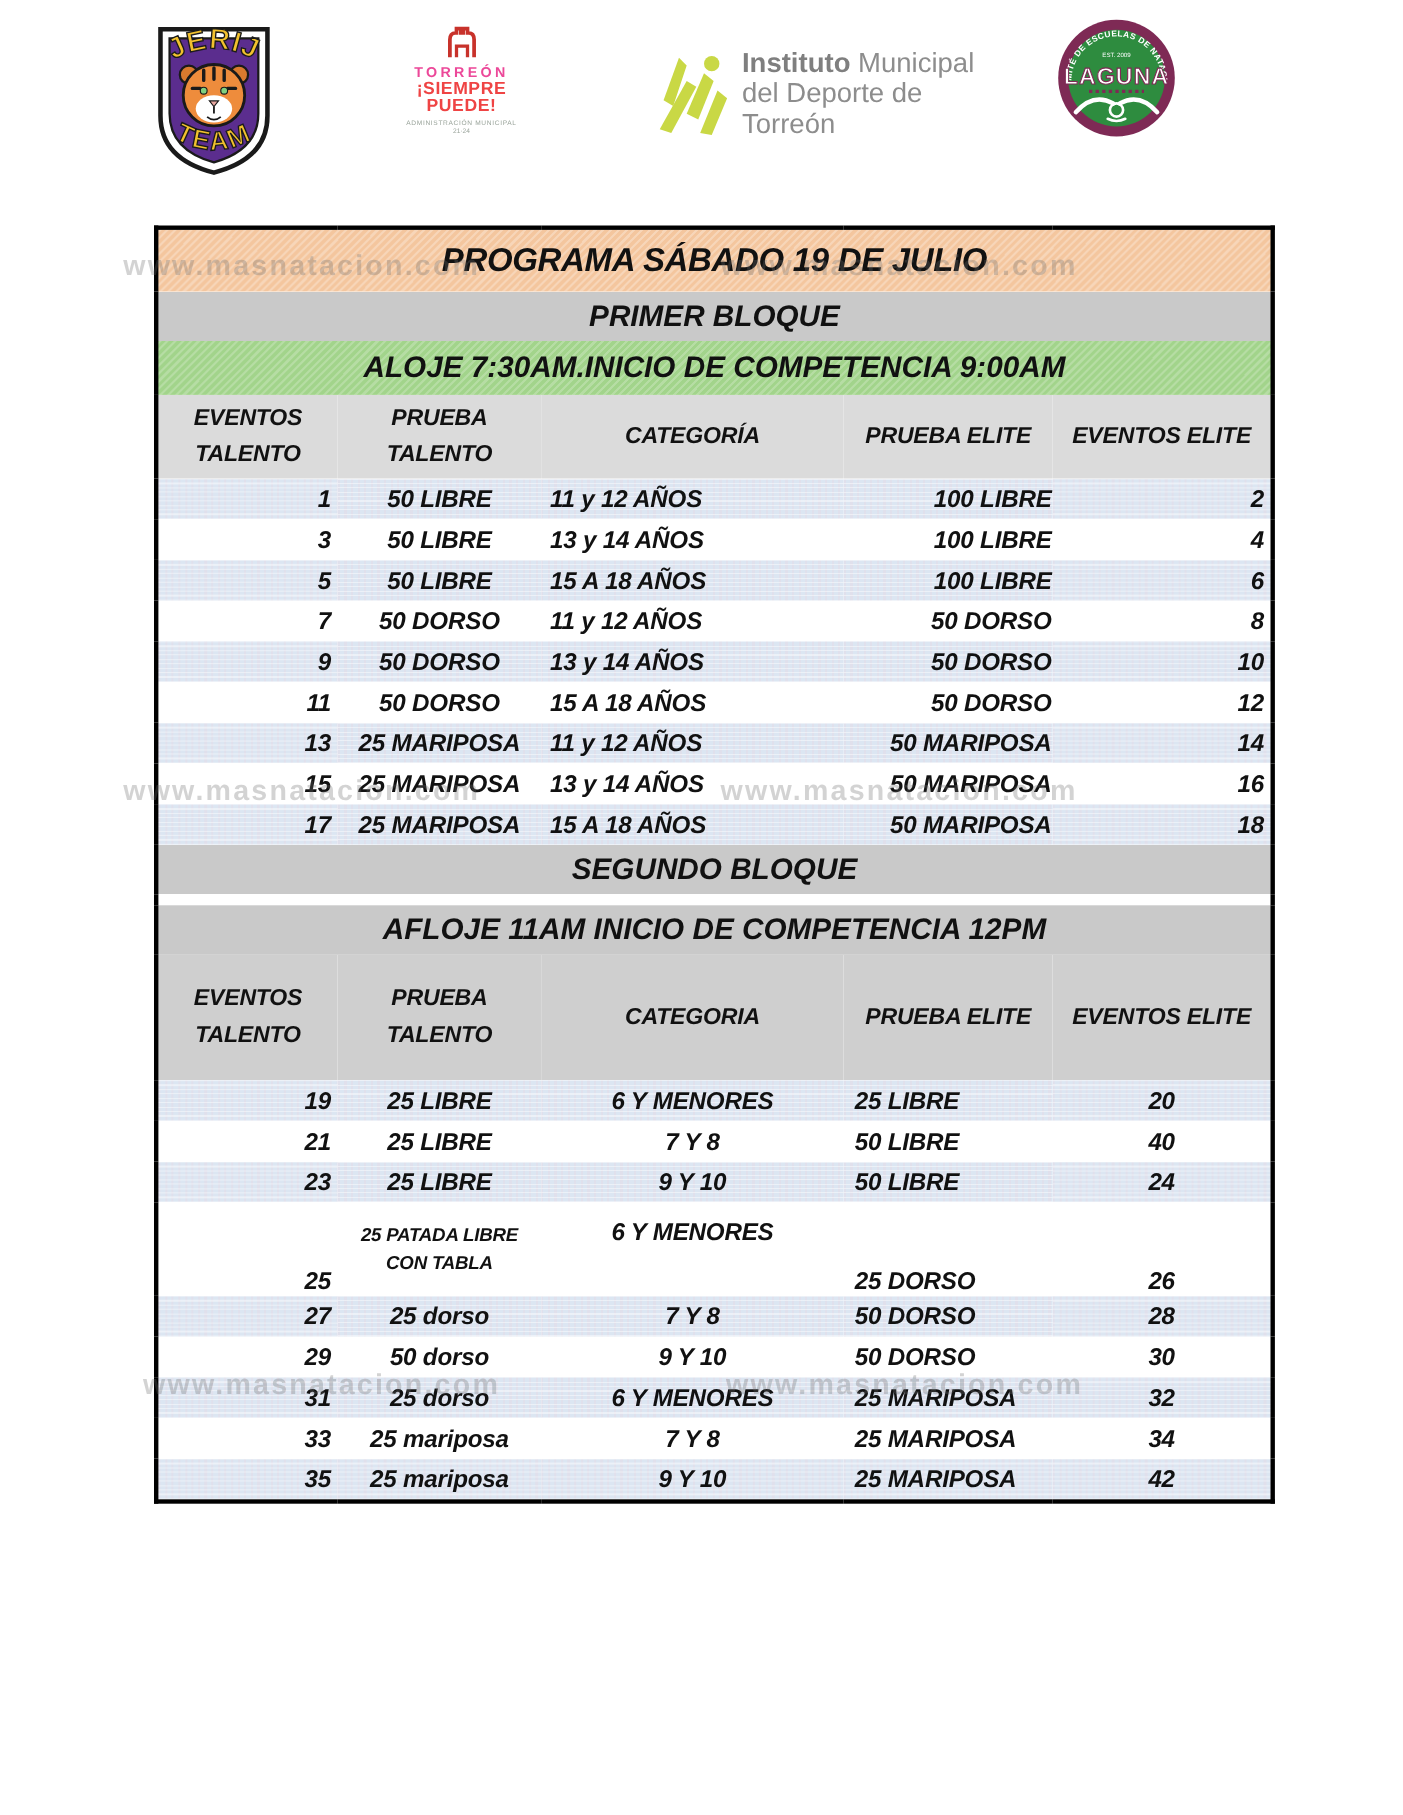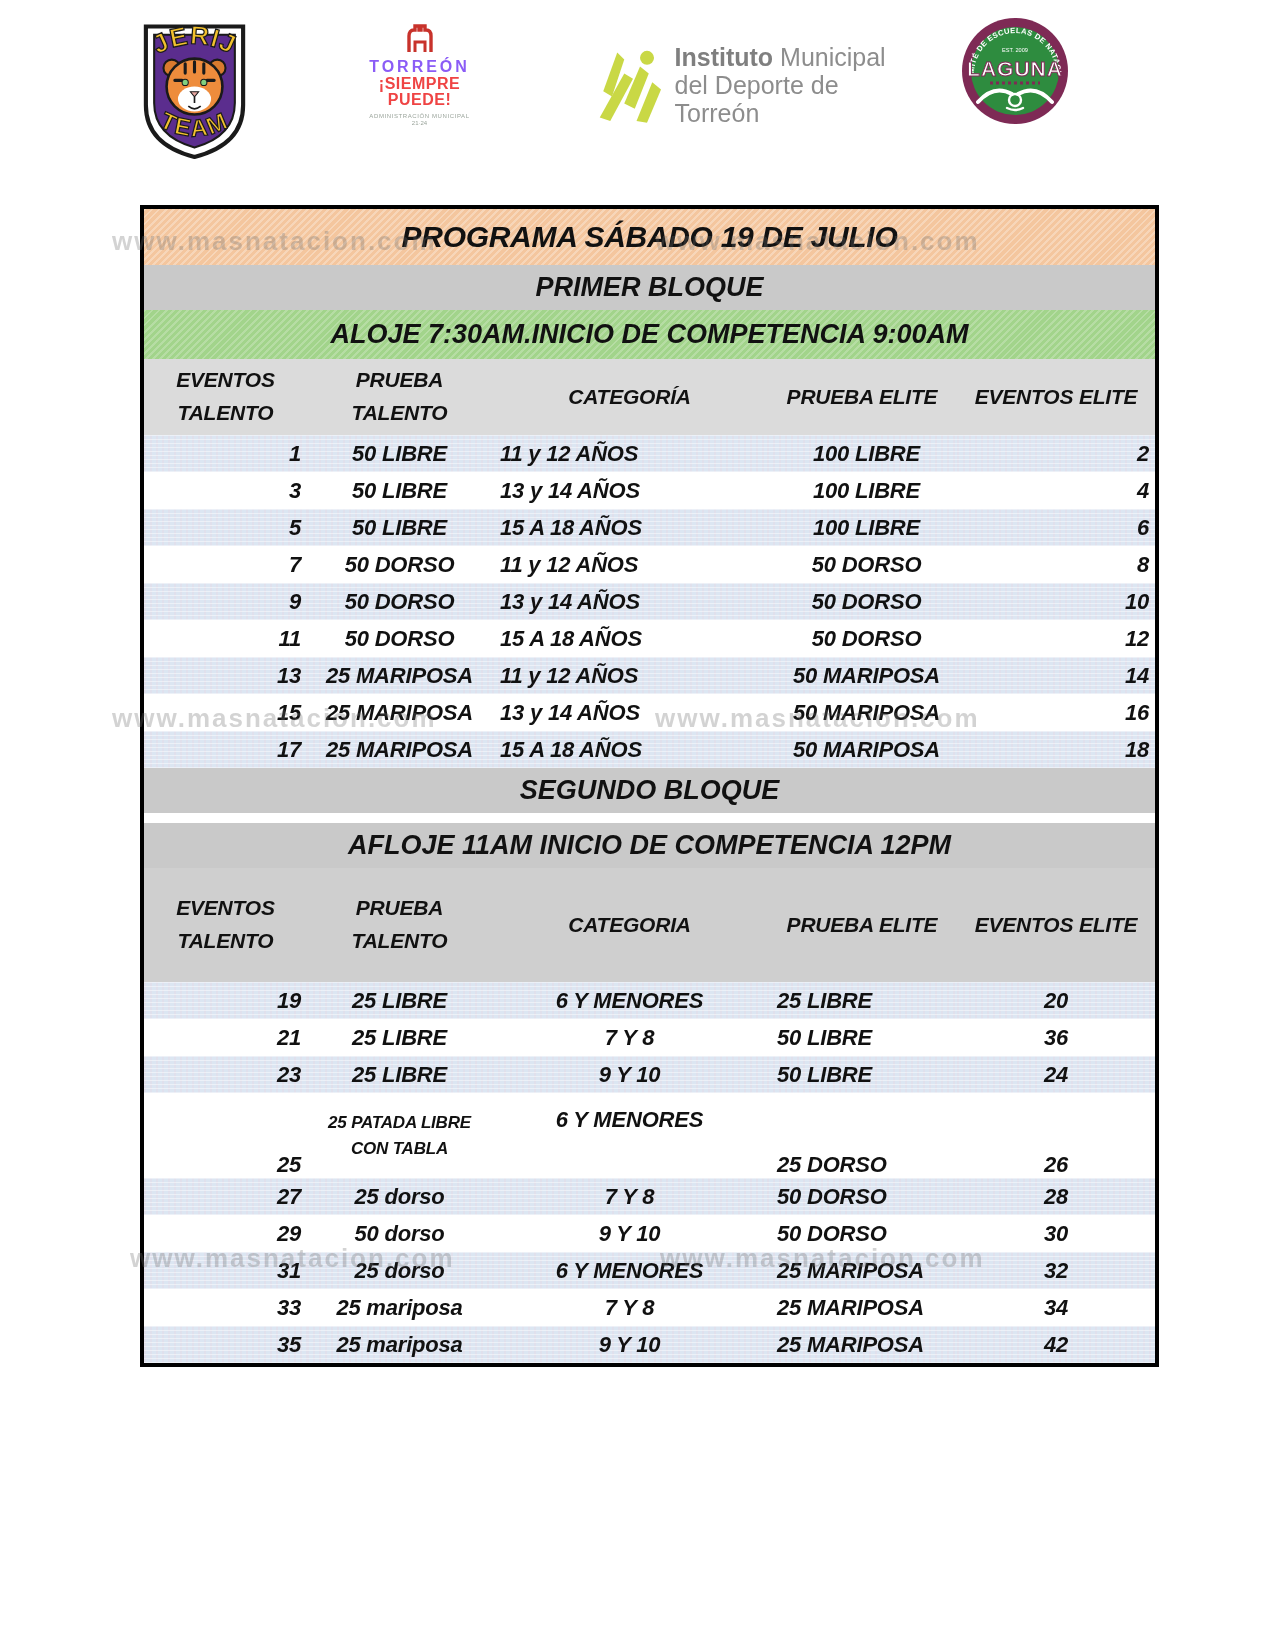--- a/index.html
+++ b/index.html
@@ -6,21 +6,21 @@
   .sheet{
     position:relative;width:1275px;height:1650px;background:#ffffff;overflow:hidden;
     font-family:"Liberation Sans","DejaVu Sans",sans-serif;color:#111;
   }
 
   
   .logo{position:absolute;}
   .logo-jerij{left:137px;top:10px;width:115px;height:150px;}
   .logo-torreon{left:362px;top:22px;width:115px;height:130px;text-align:center;}
   .torreon-mark{margin:0 auto 2px auto;display:block;}
-  .torreon-city{font-size:16px;letter-spacing:3px;color:#8b5cf6;font-weight:700;}
+  .torreon-city{font-size:13px;letter-spacing:3px;color:#ec4899;font-weight:700;}
   .torreon-slogan{font-size:16px;line-height:1.02;font-weight:700;color:#ef4444;letter-spacing:.5px;}
   .torreon-sub{font-size:6px;color:#9aa49b;margin-top:4px;letter-spacing:.6px;}
   .torreon-years{font-size:6px;color:#9aa49b;margin-top:1px;}
   .logo-imd{left:598px;top:40px;width:300px;height:90px;display:flex;align-items:center;gap:10px;}
   .imd-text{color:#8d8d8d;font-size:25px;line-height:1.12;}
   .imd-text b{color:#7f7f7f;}
   .logo-laguna{left:960px;top:16px;width:110px;height:110px;}
 
   
   .wm{
@@ -73,21 +73,21 @@
   .drow td:first-child{border-left:0;}
   .drow.shade td{
     background:#dce6f2;
     background-image:repeating-linear-gradient(0deg,rgba(255,255,255,.45) 0 1px,rgba(0,0,0,0) 1px 4px),
                      repeating-linear-gradient(90deg,rgba(255,182,193,.12) 0 2px,rgba(0,0,0,0) 2px 6px);
   }
   
   .b1 td.a0{text-align:right;padding-right:6px;}
   .b1 td.a1{text-align:center;}
   .b1 td.a2{text-align:left;padding-left:8px;}
-  .b1 td.a3{text-align:center;padding-left:10px;margin-top:48px;}
+  .b1 td.a3{text-align:right;padding-left:10px;margin-top:48px;}
   .b1 td.a4{text-align:right;padding-right:6px;}
   
   .b2 td.a0{text-align:right;padding-right:6px;}
   .b2 td.a1{text-align:center;}
   .b2 td.a2{text-align:center;}
   .b2 td.a3{text-align:left;padding-left:10px;}
   .b2 td.a4{text-align:center;}
   
   tr.tall td{height:70px;}
   tr.tall td.a1{font-size:17px;line-height:1.5;}
@@ -313,21 +313,21 @@
           <td class="a1">25 LIBRE</td>
           <td class="a2">6 Y MENORES</td>
           <td class="a3">25 LIBRE</td>
           <td class="a4">20</td>
         </tr>
         <tr class="drow">
           <td class="a0">21</td>
           <td class="a1">25 LIBRE</td>
           <td class="a2">7 Y 8</td>
           <td class="a3">50 LIBRE</td>
-          <td class="a4">36</td>
+          <td class="a4">40</td>
         </tr>
         <tr class="drow shade">
           <td class="a0">23</td>
           <td class="a1">25 LIBRE</td>
           <td class="a2">9 Y 10</td>
           <td class="a3">50 LIBRE</td>
           <td class="a4">24</td>
         </tr>
         <tr class="drow tall">
           <td class="a0">25</td>

